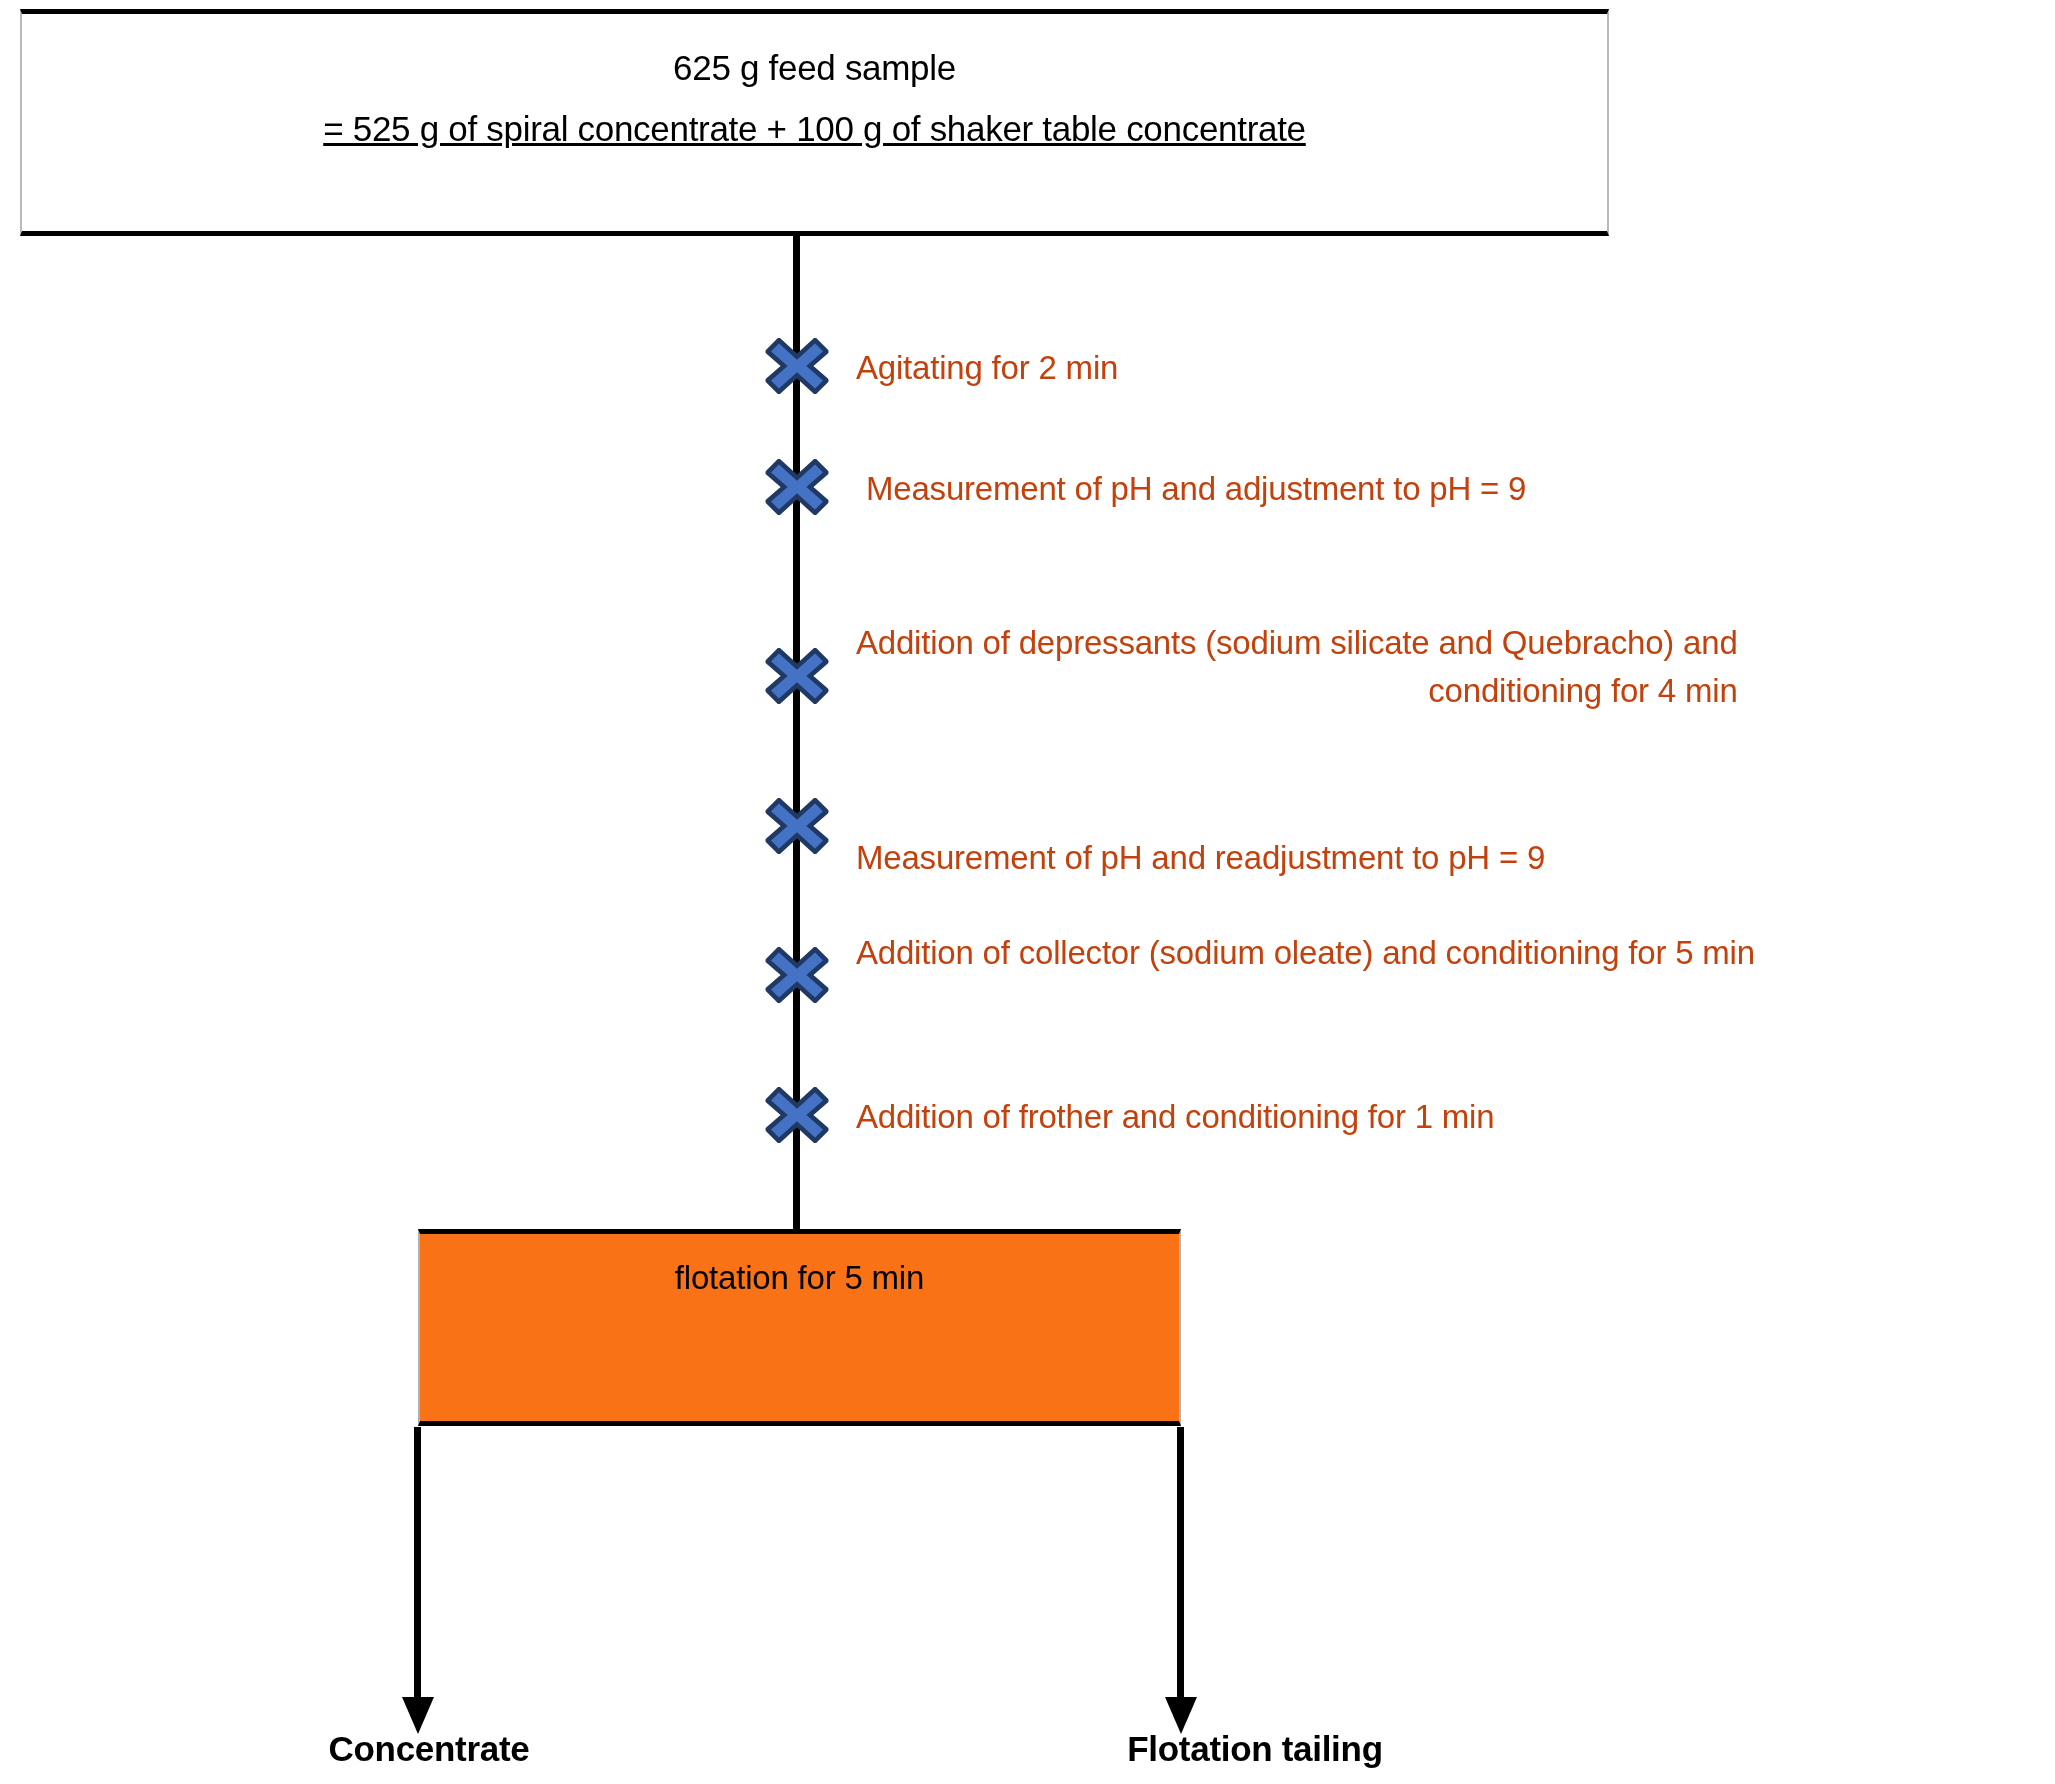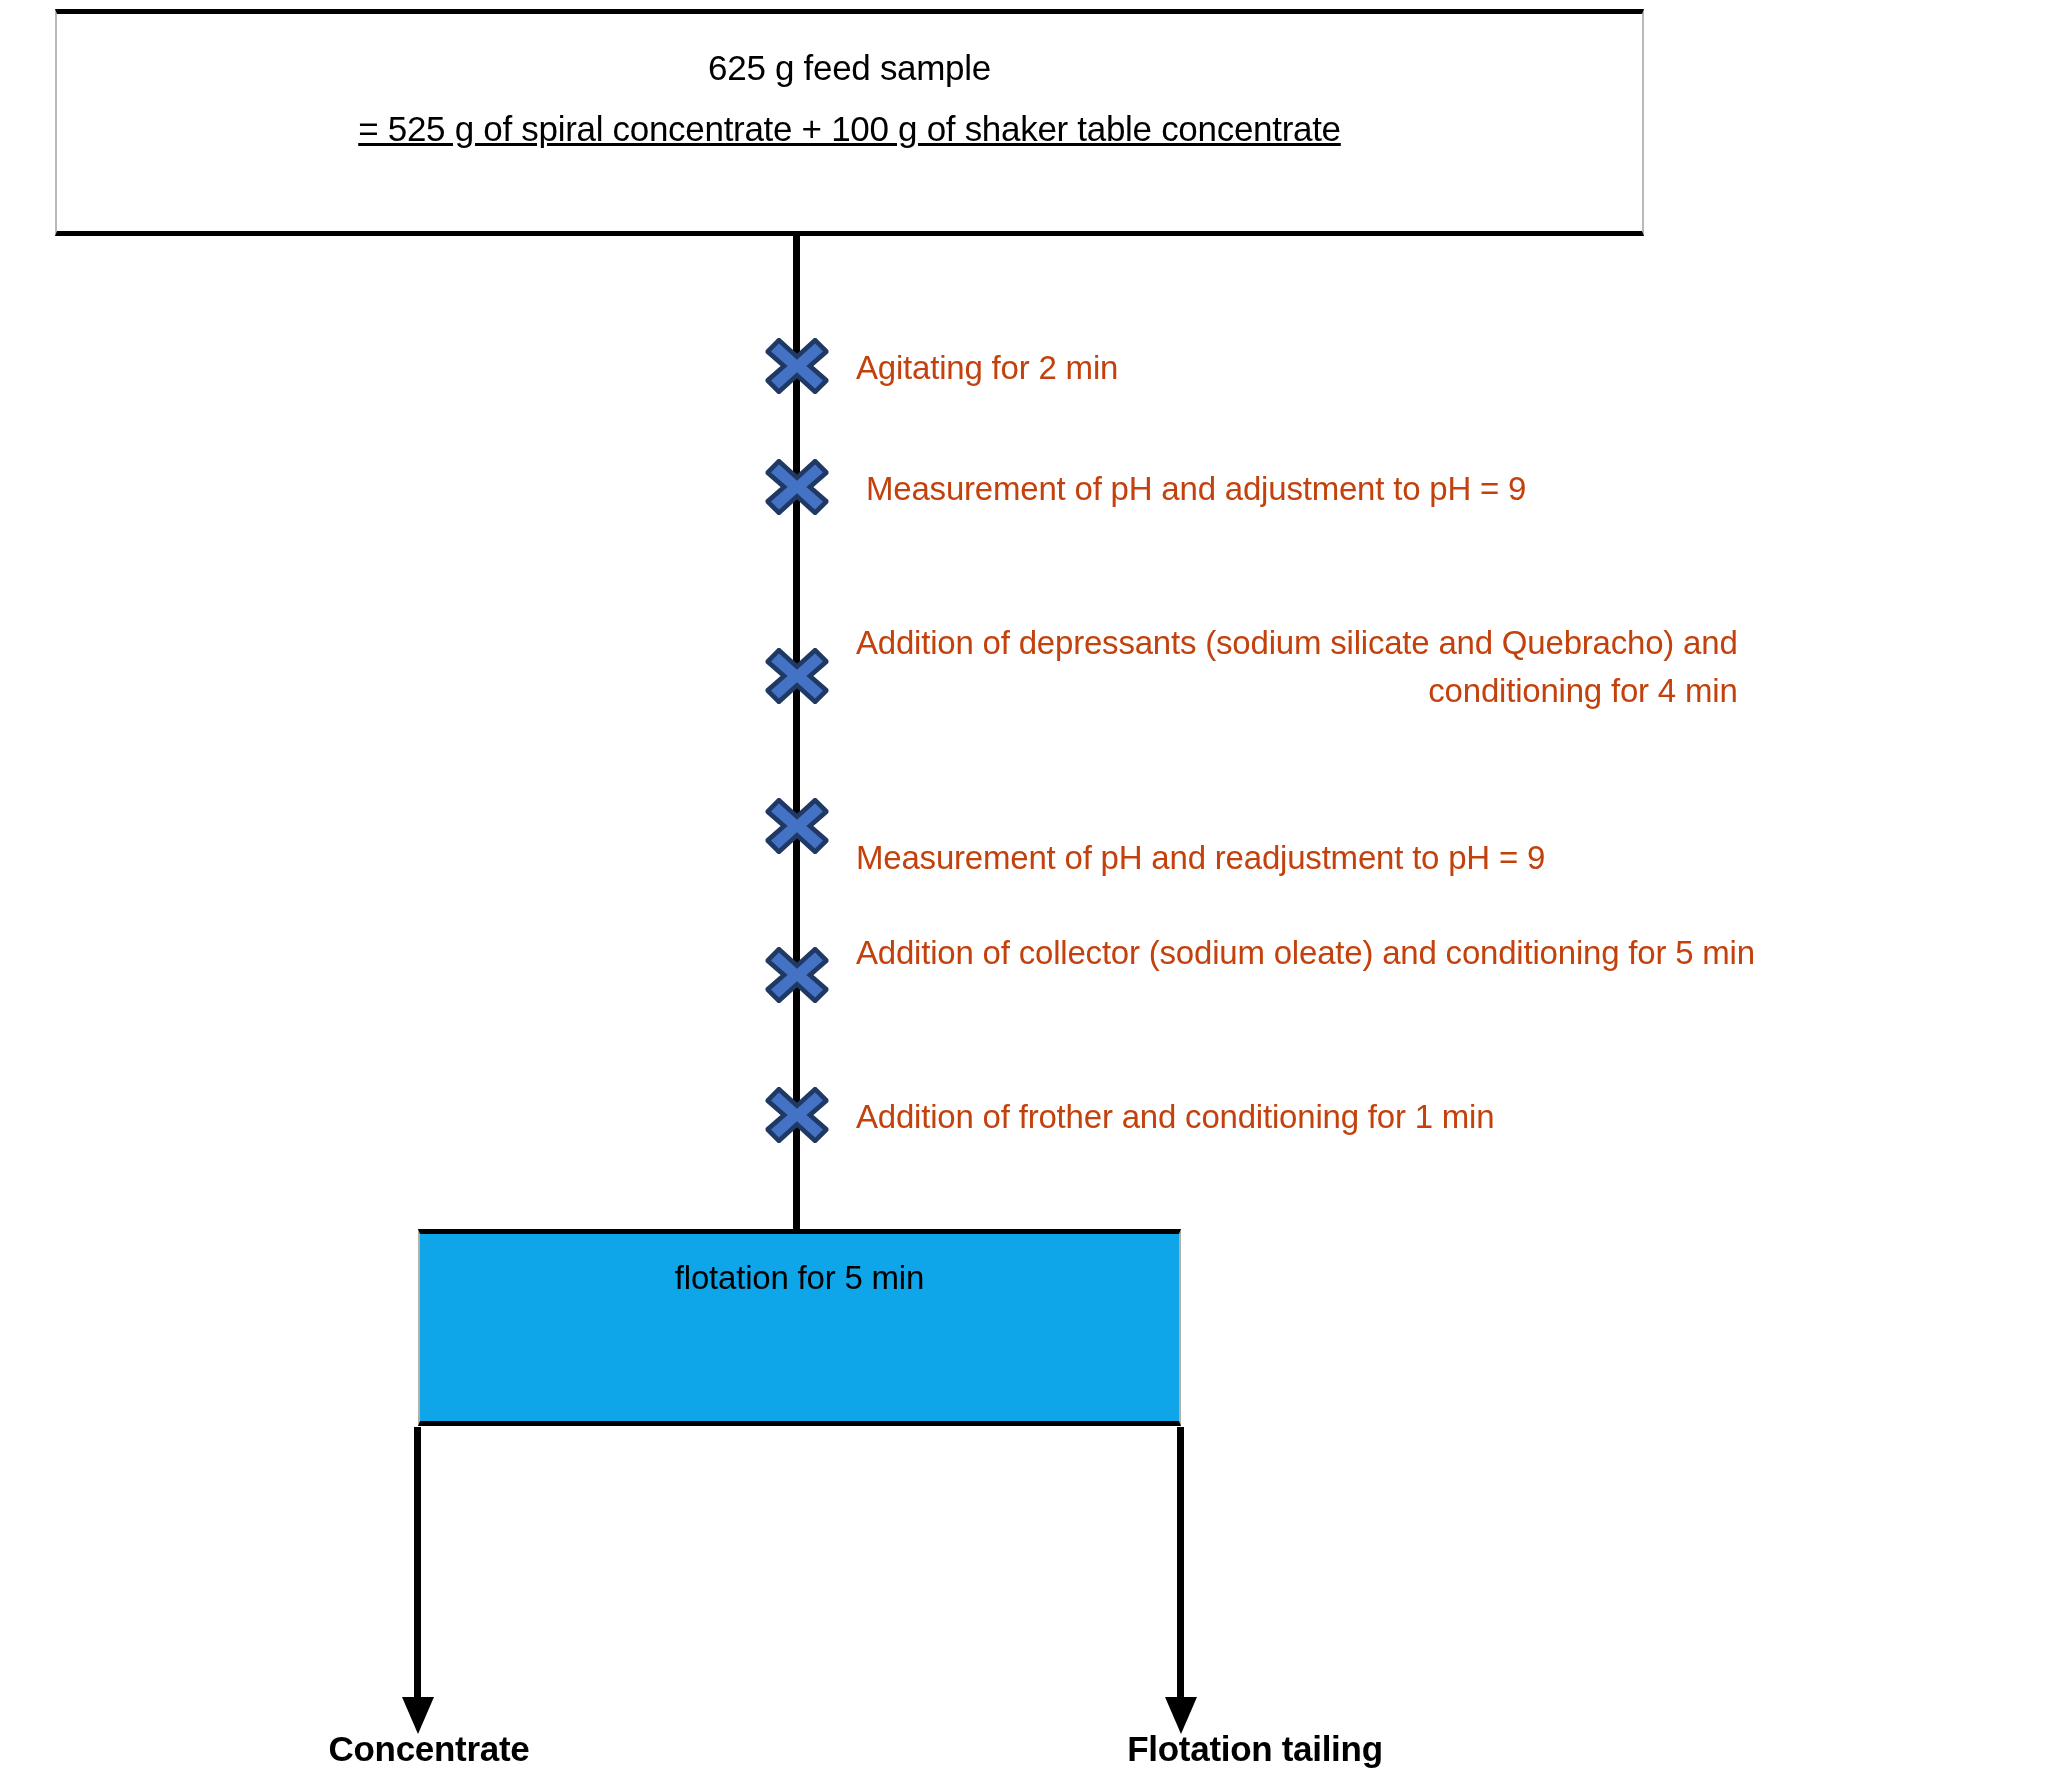--- a/index.html
+++ b/index.html
@@ -25,21 +25,20 @@
     left: 20px;
     top: 9.3px;
     width: 1589px;
     height: 227px;
     box-sizing: border-box;
     border-top: 5.7px solid #000000;
     border-bottom: 5.7px solid #000000;
     border-left: 2.6px solid #b9b9b9;
     border-right: 2.6px solid #b9b9b9;
     background: #ffffff;
-    margin-left: 35px;
   }
   .feed-line {
     position: absolute;
     width: 100%;
     text-align: center;
     font-size: 35px;
     line-height: 1.1;
     letter-spacing: -0.3px;
     white-space: nowrap;
   }
@@ -81,21 +80,21 @@
     position: absolute;
     left: 418px;
     top: 1229px;
     width: 763px;
     height: 197px;
     box-sizing: border-box;
     border-top: 5.7px solid #000000;
     border-bottom: 5.7px solid #000000;
     border-left: 2.1px solid #b0b0b0;
     border-right: 2.1px solid #b0b0b0;
-    background: #0ea5e9;
+    background: #f97316;
   }
   .flot-text {
     position: absolute;
     top: 25px;
     width: 100%;
     text-align: center;
     font-size: 33px;
     letter-spacing: -0.2px;
     white-space: nowrap;
   }

